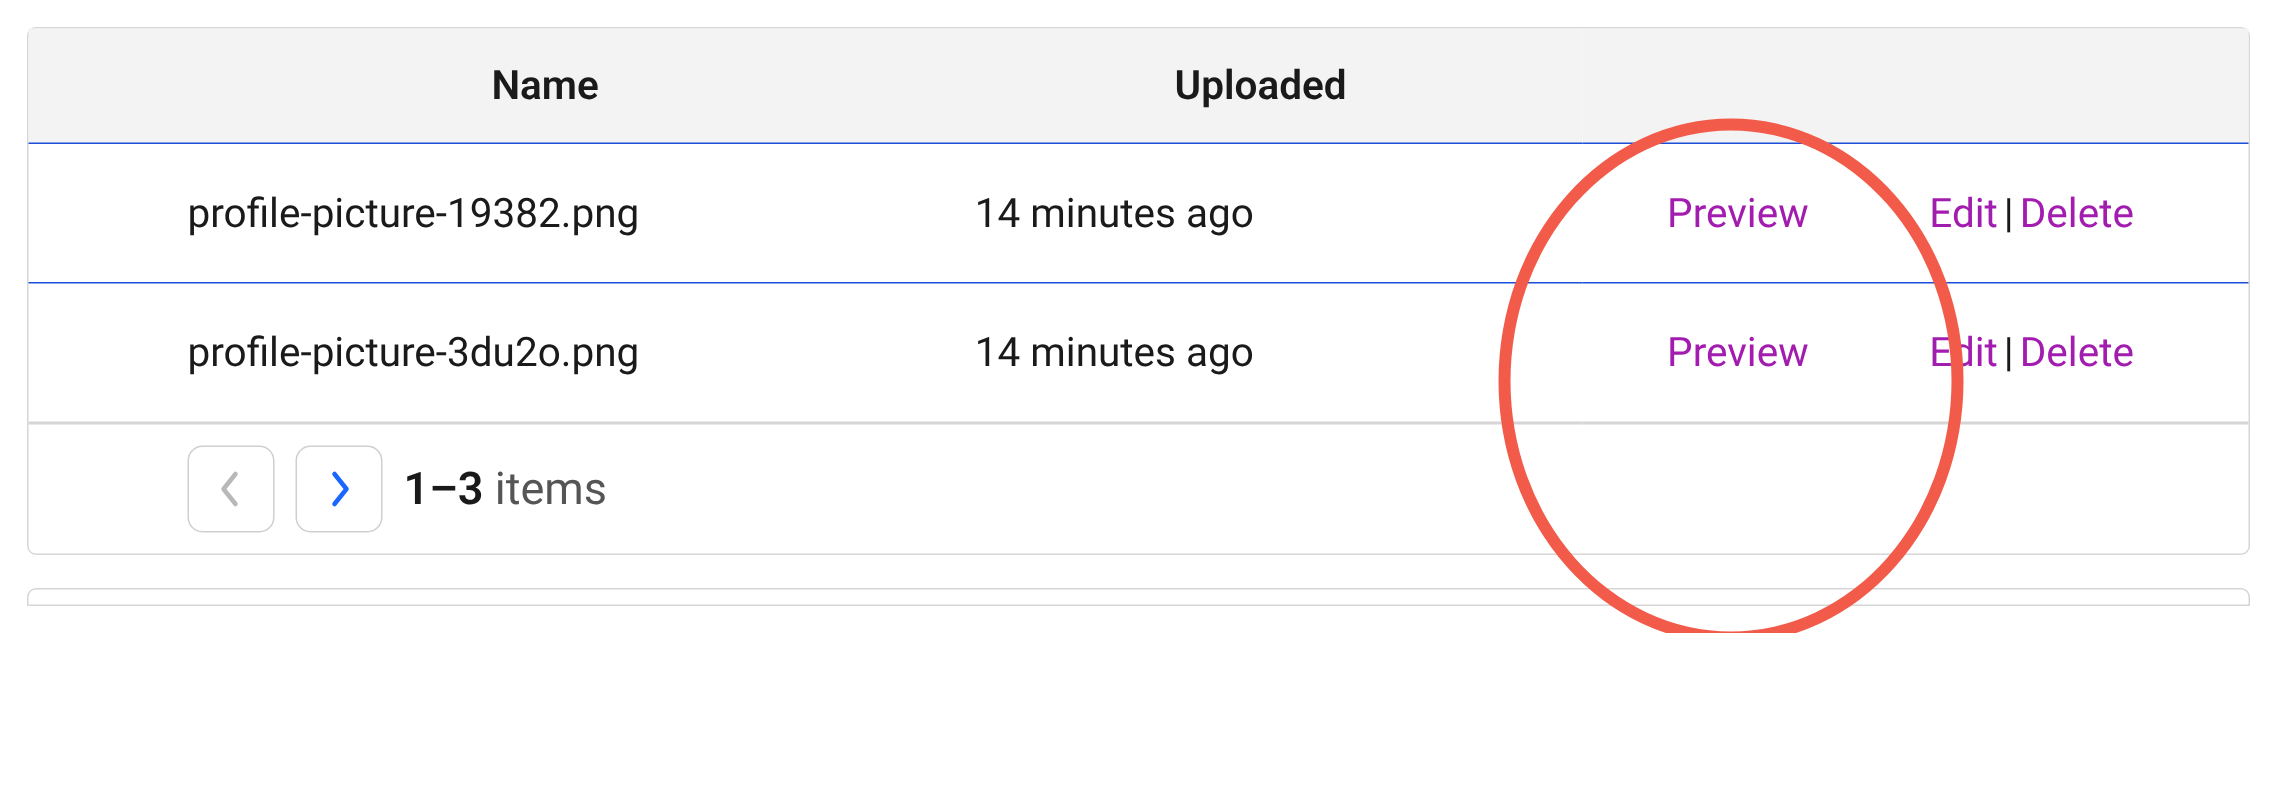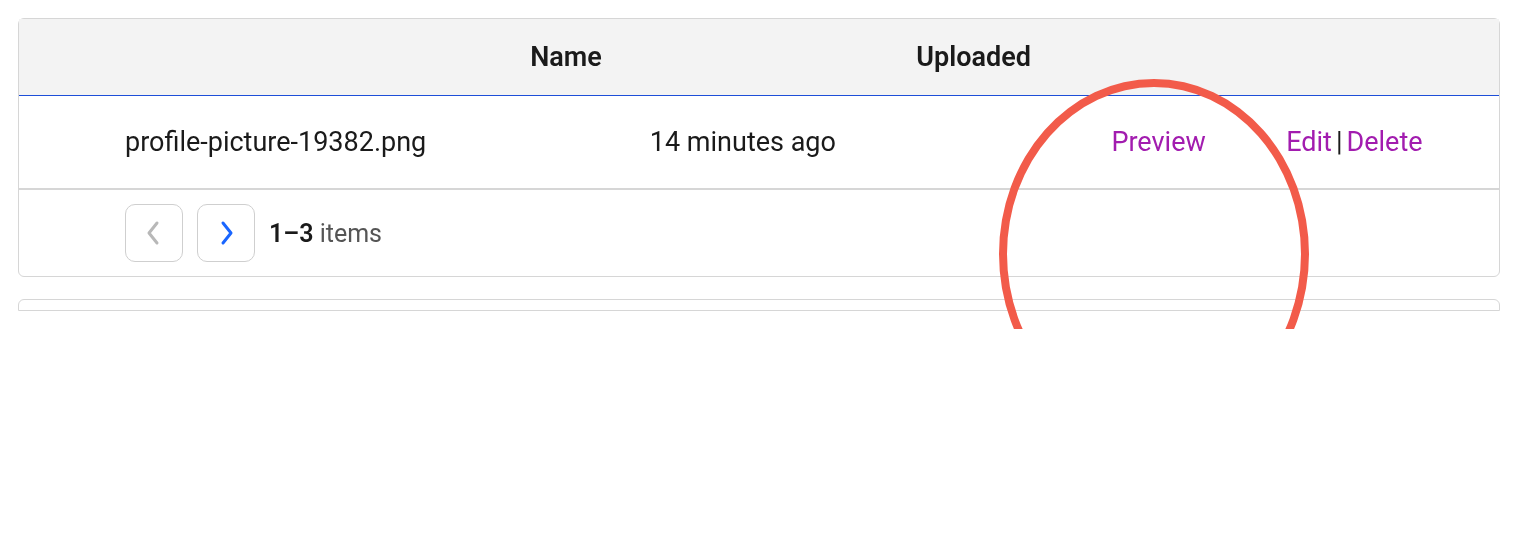--- a/index.html
+++ b/index.html
@@ -20,21 +20,21 @@
     }
     table {
       width: 100%;
       border-collapse: collapse;
       font-size: 27px;
     }
     thead tr {
       background: #f3f3f3;
     }
     thead th {
-      text-align: right;
+      text-align: center;
       font-weight: 600;
       color: #1a1a1a;
       padding: 22px 24px 22px 24px;
     }
     thead th:first-child {
       padding-left: 106px;
       width: 41%;
     }
     thead th:nth-child(2) {
       width: 29%;
@@ -88,21 +88,21 @@
       cursor: pointer;
     }
     .pager-btn.disabled {
       cursor: default;
     }
     .pager-btn svg {
       width: 20px;
       height: 28px;
     }
     .pager-text {
-      font-size: 25px;
+      font-size: 30px;
       color: #555;
     }
     .pager-text b {
       color: #1a1a1a;
       font-weight: 600;
     }
     .annotation-circle {
       position: absolute;
       border: 8px solid #f25b4a;
       border-radius: 50%;
@@ -135,20 +135,26 @@
         <th></th>
       </tr>
     </thead>
     <tbody id="tbody">
     <tr>
           <td>profile-picture-19382.png</td>
           <td>14 minutes ago</td>
           <td class="preview-cell"><a class="link">Preview</a></td>
           <td><a class="link">Edit</a><span class="sep">|</span><a class="link">Delete</a></td>
         </tr>
+        <tr>
+          <td>profile-picture-3du2o.png</td>
+          <td>14 minutes ago</td>
+          <td class="preview-cell"><a class="link">Preview</a></td>
+          <td><a class="link">Edit</a><span class="sep">|</span><a class="link">Delete</a></td>
+        </tr>
       </tbody>
     <tbody>
       <tr class="pager-row">
         <td colspan="4">
           <div class="pager">
             <button class="pager-btn disabled">
               <svg viewBox="0 0 20 28">
                 <polyline points="13,4 5,14 13,24" fill="none" stroke="#b8b8b8" stroke-width="3" stroke-linecap="round" stroke-linejoin="round"></polyline>
               </svg>
             </button>

